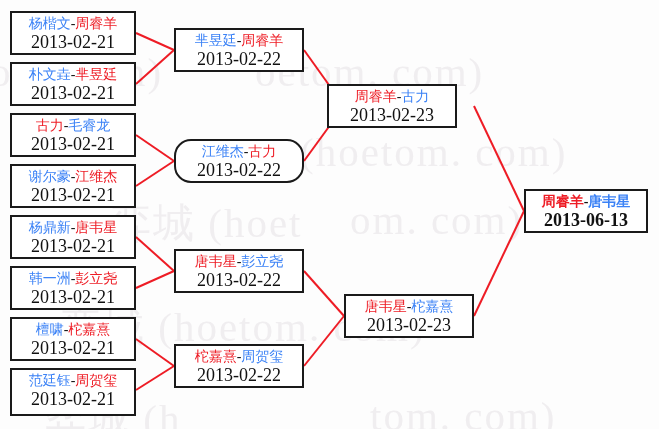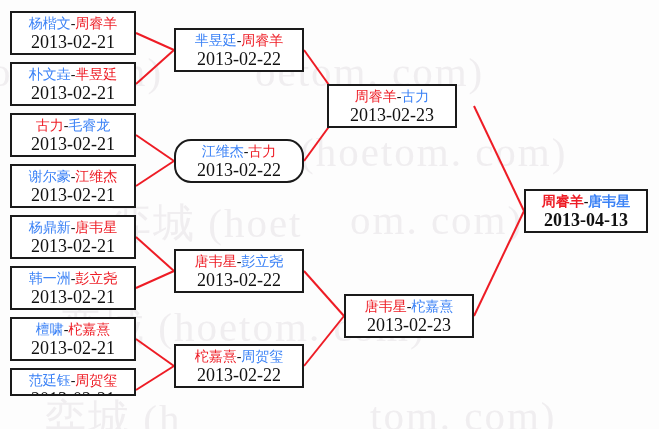--- a/index.html
+++ b/index.html
@@ -129,21 +129,21 @@
         <div class="match-date">2013-02-21</div>
       </div>
       <div class="match-box" style="left: 10px; top: 266px; width: 126px; height: 44px;">
         <div class="match-players"><span class="p-lose">韩一洲</span><span class="p-sep">-</span><span class="p-win">彭立尧</span></div>
         <div class="match-date">2013-02-21</div>
       </div>
       <div class="match-box" style="left: 10px; top: 317px; width: 126px; height: 44px;">
         <div class="match-players"><span class="p-lose">檀啸</span><span class="p-sep">-</span><span class="p-win">柁嘉熹</span></div>
         <div class="match-date">2013-02-21</div>
       </div>
-      <div class="match-box" style="left: 10px; top: 368px; width: 126px; height: 28px;">
+      <div class="match-box" style="left: 10px; top: 368px; width: 126px; height: 48px;">
         <div class="match-players"><span class="p-lose">范廷钰</span><span class="p-sep">-</span><span class="p-win">周贺玺</span></div>
         <div class="match-date">2013-02-21</div>
       </div>
       <div class="match-box" style="left: 174px; top: 28px; width: 130px; height: 44px;">
         <div class="match-players"><span class="p-lose">芈昱廷</span><span class="p-sep">-</span><span class="p-win">周睿羊</span></div>
         <div class="match-date">2013-02-22</div>
       </div>
       <div class="match-box" style="left: 174px; top: 139px; width: 130px; height: 44px; border-radius: 17px;">
         <div class="match-players"><span class="p-lose">江维杰</span><span class="p-sep">-</span><span class="p-win">古力</span></div>
         <div class="match-date">2013-02-22</div>
@@ -159,17 +159,17 @@
       <div class="match-box" style="left: 327px; top: 84px; width: 130px; height: 44px;">
         <div class="match-players"><span class="p-win">周睿羊</span><span class="p-sep">-</span><span class="p-lose">古力</span></div>
         <div class="match-date">2013-02-23</div>
       </div>
       <div class="match-box" style="left: 344px; top: 294px; width: 130px; height: 44px;">
         <div class="match-players"><span class="p-win">唐韦星</span><span class="p-sep">-</span><span class="p-lose">柁嘉熹</span></div>
         <div class="match-date">2013-02-23</div>
       </div>
       <div class="match-box" style="left: 524px; top: 189px; width: 124px; height: 44px; font-weight: bold;">
         <div class="match-players"><span class="p-win">周睿羊</span><span class="p-sep">-</span><span class="p-lose">唐韦星</span></div>
-        <div class="match-date">2013-04-13</div>
+        <div class="match-date">2013-06-13</div>
       </div>
     </div>
 
 </div>
 
 </body></html>

